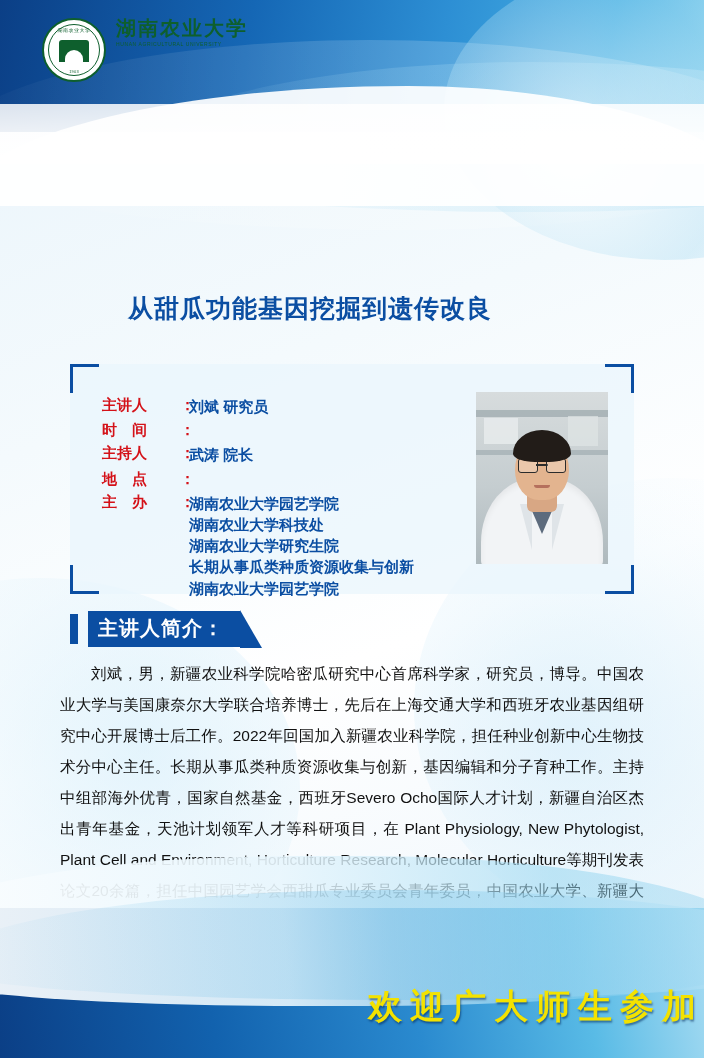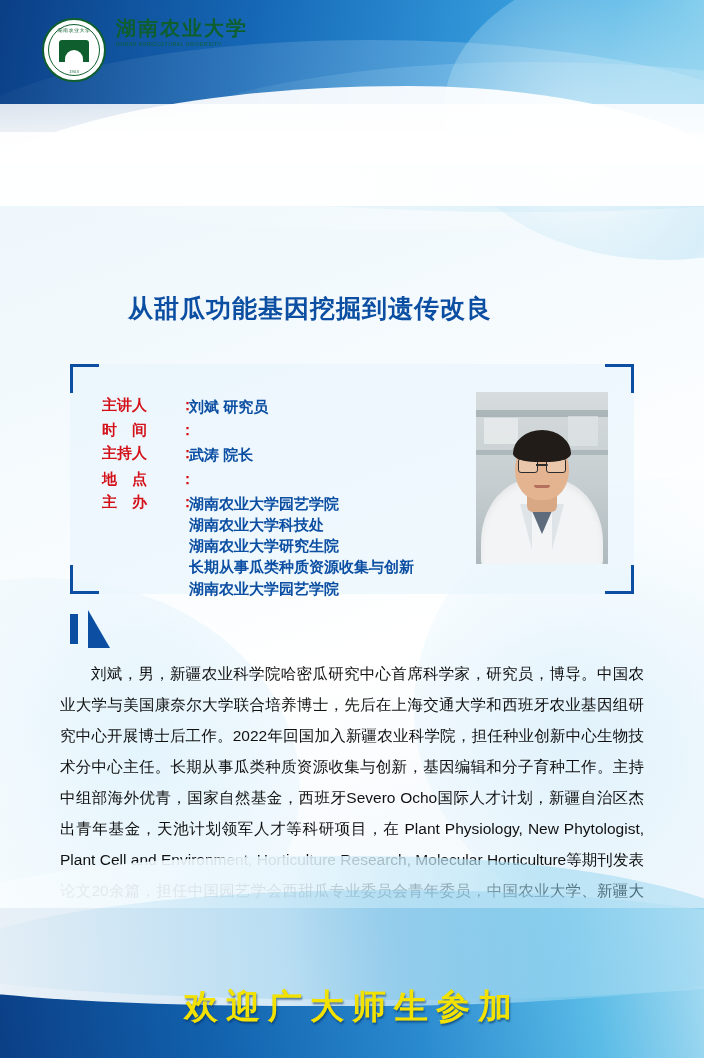--- a/index.html
+++ b/index.html
@@ -437,21 +437,21 @@
     color: #111111;
     text-align: justify;
     text-indent: 2em;
   }
 
   
   .slogan {
     position: absolute;
     left: 0; bottom: 28px;
     width: 704px;
-    text-align: center;
+    text-align: right;
     font-family: "Liberation Serif", serif;
     font-size: 34px;
     font-weight: bold;
     letter-spacing: 8px;
     color: #f3e200;
     text-shadow: 1px 2px 2px rgba(0,40,90,0.55);
   }
 </style>
 </head>
 <body>
@@ -537,20 +537,21 @@
         <i class="l"></i>
           <b></b>
           <i class="r"></i>
       </div>
       <div class="hair"></div>
     </div>
   </div>
 
   <div class="bio-header">
     <div class="bio-bar"></div>
+    <div class="bio-title-box">主讲人简介：</div>
     <div class="bio-tail"></div>
   </div>
   <div class="bio-body">刘斌，男，新疆农业科学院哈密瓜研究中心首席科学家，研究员，博导。中国农业大学与美国康奈尔大学联合培养博士，先后在上海交通大学和西班牙农业基因组研究中心开展博士后工作。2022年回国加入新疆农业科学院，担任种业创新中心生物技术分中心主任。长期从事瓜类种质资源收集与创新，基因编辑和分子育种工作。主持中组部海外优青，国家自然基金，西班牙Severo Ocho国际人才计划，新疆自治区杰出青年基金，天池计划领军人才等科研项目，在 Plant Physiology, New Phytologist, Plant Cell and Environment, Horticulture Research, Molecular Horticulture等期刊发表论文20余篇，担任中国园艺学会西甜瓜专业委员会青年委员，中国农业大学、新疆大学等高校的校外研究生导师，Vegetable Research杂志青年编辑。</div>
 
   <div class="band-bottom">
     <div class="bwave1"></div>
     <div class="bwave2"></div>
   </div>
   <div class="slogan">欢迎广大师生参加</div>
 

